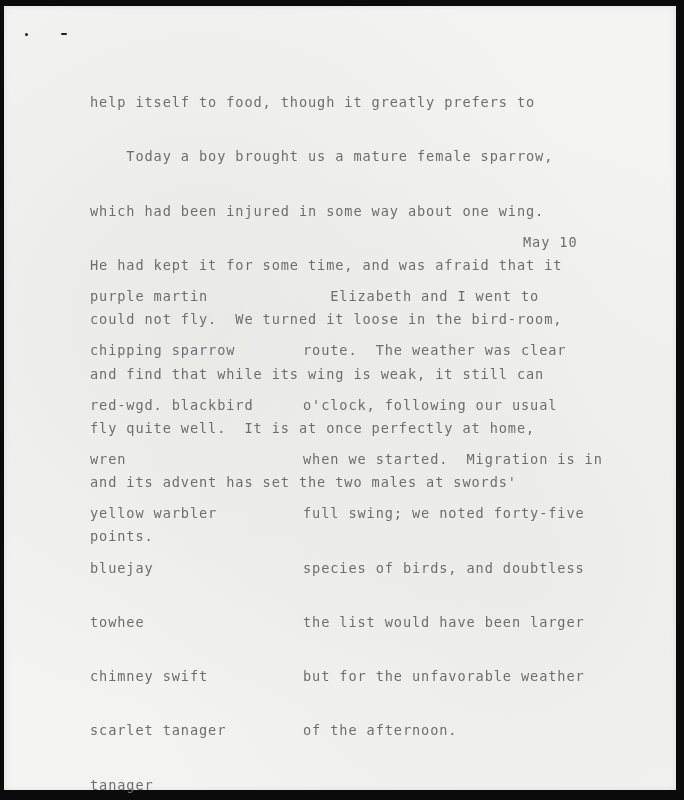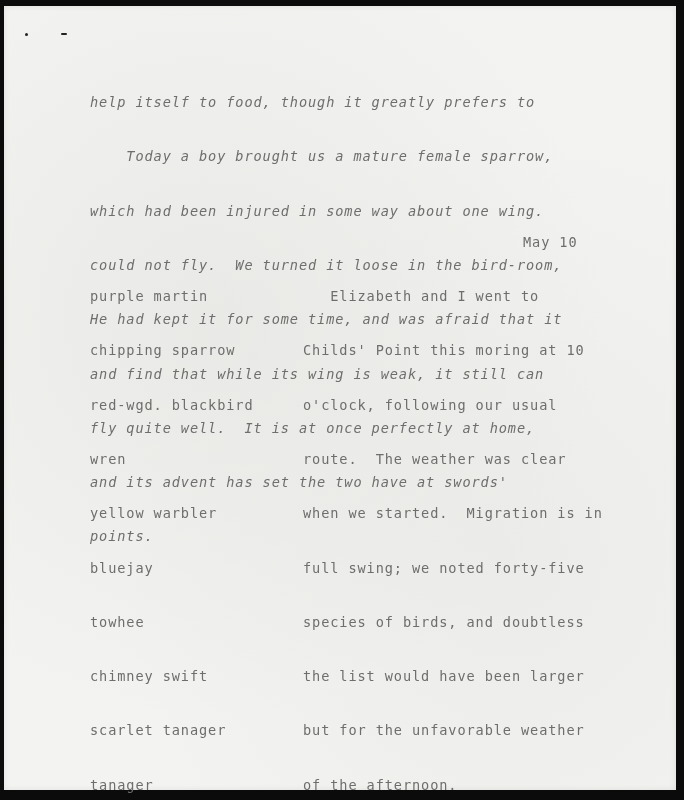--- a/index.html
+++ b/index.html
@@ -40,21 +40,20 @@
       letter-spacing: 0.9px;
       white-space: pre;
       line-height: 18.1px;
       position: absolute;
     }
     .dark { color: #6e6e6c; }
 
     .prose {
       left: 86px;
       top: 51px;
-      font-style: italic;
     }
     .prose .line { display: block; height: 18.1px; }
 
     .date {
       left: 519px;
       top: 227px;
     }
 
     .birdlist {
       left: 86px;
@@ -72,25 +71,25 @@
 <body>
 
 <div class="page">
   <span class="mark mark-dot"></span>
   <span class="mark mark-quote"></span>
 
   <div class="typed prose dark">
     <span class="line">help itself to food, though it greatly prefers to</span>
     <span class="line">    Today a boy brought us a mature female sparrow,</span>
     <span class="line">which had been injured in some way about one wing.</span>
+    <span class="line">He had kept it for some time, and was afraid that it</span>
     <span class="line">could not fly.  We turned it loose in the bird-room,</span>
-    <span class="line">He had kept it for some time, and was afraid that it</span>
     <span class="line">and find that while its wing is weak, it still can</span>
     <span class="line">fly quite well.  It is at once perfectly at home,</span>
-    <span class="line">and its advent has set the two have at swords' </span>
+    <span class="line">and its advent has set the two males at swords' </span>
     <span class="line">points.</span>
   </div>
 
   <div class="typed date dark">May 10</div>
 
   <div class="typed birdlist dark">
     <span class="line">purple martin</span>
     <span class="line">chipping sparrow</span>
     <span class="line">red-wgd. blackbird</span>
     <span class="line">wren</span>
@@ -114,23 +113,22 @@
     
     
     
     
     
     
   </div>
 
   <div class="typed narrative dark">
     <span class="line">   Elizabeth and I went to</span>
-    <span class="line">Childs' Point this moring at 10</span>
+    <span class="line">route.  The weather was clear</span>
     <span class="line">o'clock, following our usual</span>
-    <span class="line">route.  The weather was clear</span>
     <span class="line">when we started.  Migration is in</span>
     <span class="line">full swing; we noted forty-five</span>
     <span class="line">species of birds, and doubtless</span>
     <span class="line">the list would have been larger</span>
     <span class="line">but for the unfavorable weather</span>
     <span class="line">of the afternoon.</span>
     
     
     
     

